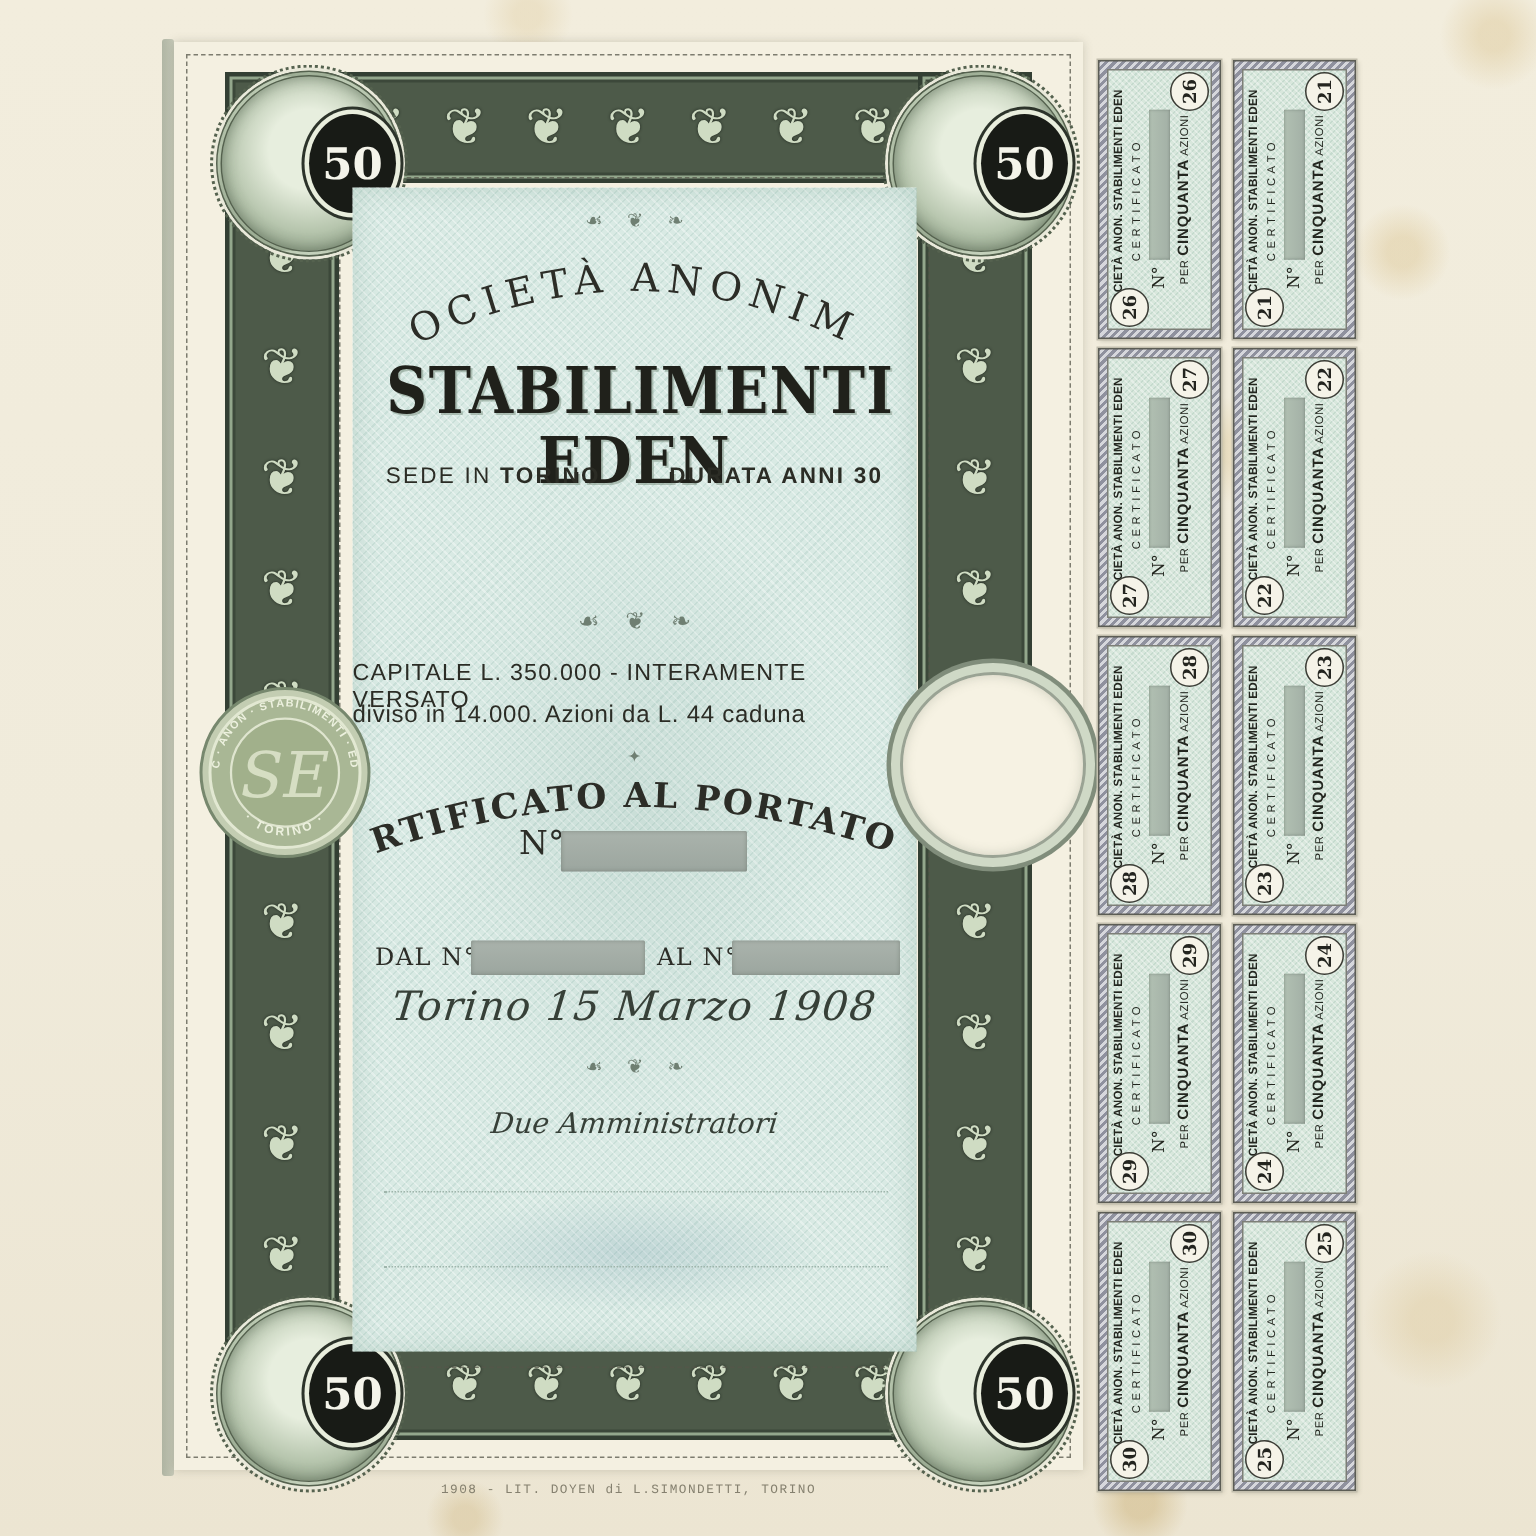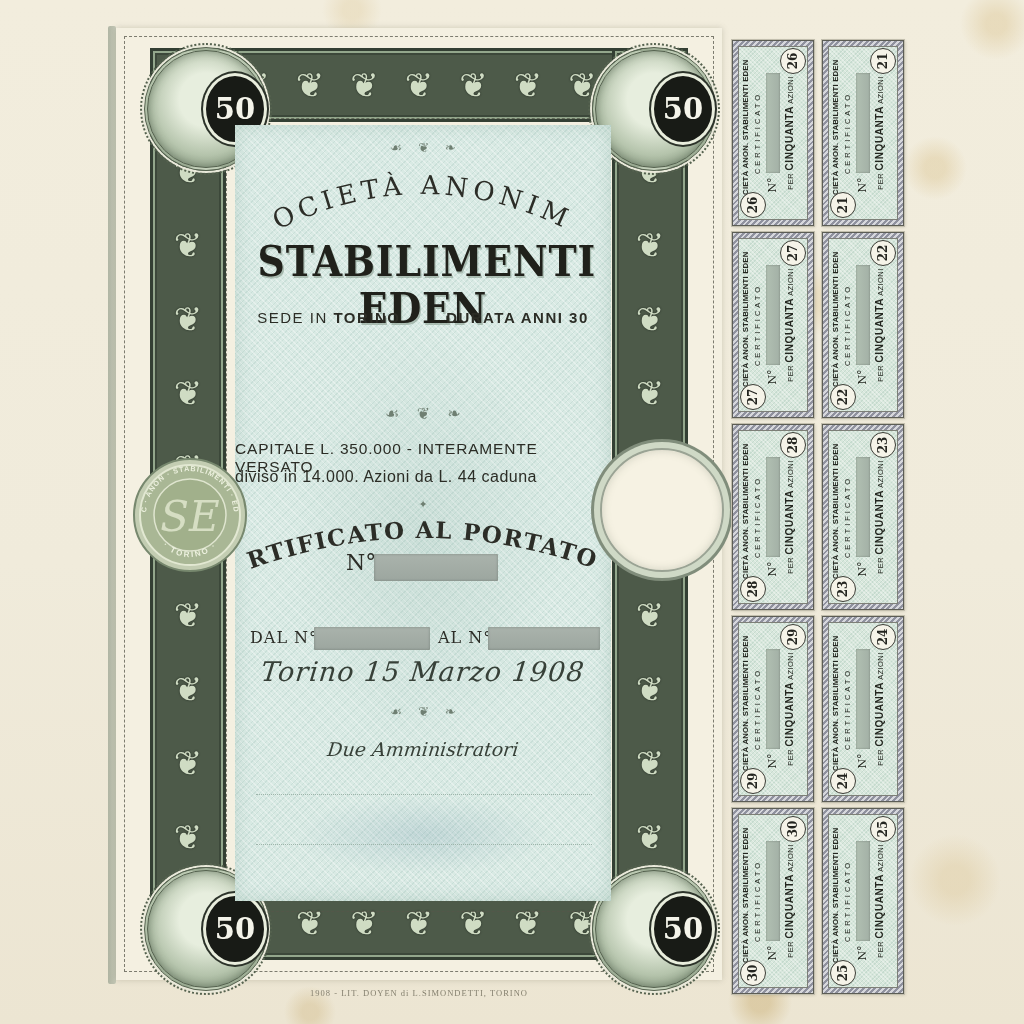--- a/index.html
+++ b/index.html
@@ -95,21 +95,21 @@
   #date-script{left:119px;top:628px;width:376px;text-align:center;font-size:27px;letter-spacing:1px;}
   #sig-caption{left:119px;top:710px;width:376px;text-align:center;font-size:19px;}
   .sigline{left:140px;width:336px;height:0;border-bottom:1.5px dotted #9fb5ab;}
   #sig1{top:766px;} #sig2{top:816px;}
   
   #seal{left:14px;top:427px;width:120px;height:120px;}
   #blank-circle{left:484px;top:420px;width:120px;height:120px;border-radius:50%;
      background:#f6f2e3;border:2px solid #9aa394;
      box-shadow:0 0 0 6px #cfd9c6, 0 0 0 9px #808d7b, inset 0 0 8px rgba(120,130,110,.3);}
   #imprint{left:116px;top:988px;width:606px;text-align:center;
-     font-family:Liberation Serif, serif;font-size:8.5px;letter-spacing:1px;color:#85806f;}
+     font-family:Liberation Mono, monospace;font-size:8.5px;letter-spacing:1px;color:#85806f;}
   
   #coupon-sheet{left:732px;top:40px;display:grid;position:absolute;
      grid-template-columns:82px 82px;column-gap:8px;row-gap:6px;grid-auto-rows:186px;}
   .coupon{position:relative;width:82px;height:186px;
      background:repeating-linear-gradient(135deg,#8f919e 0 2px,#d6d7dc 2px 4px);
      box-shadow:inset 0 0 0 1px #5c5d55, 0 0 0 1px #c2bead, 1px 1px 3px rgba(100,95,75,.3);}
   .c-inner{position:absolute;inset:6px;
      background:
        repeating-linear-gradient(45deg, rgba(255,255,255,.35) 0 1px, rgba(255,255,255,0) 1px 3px),
        repeating-linear-gradient(-45deg, rgba(122,168,150,.20) 0 1px, rgba(122,168,150,0) 1px 3px),

